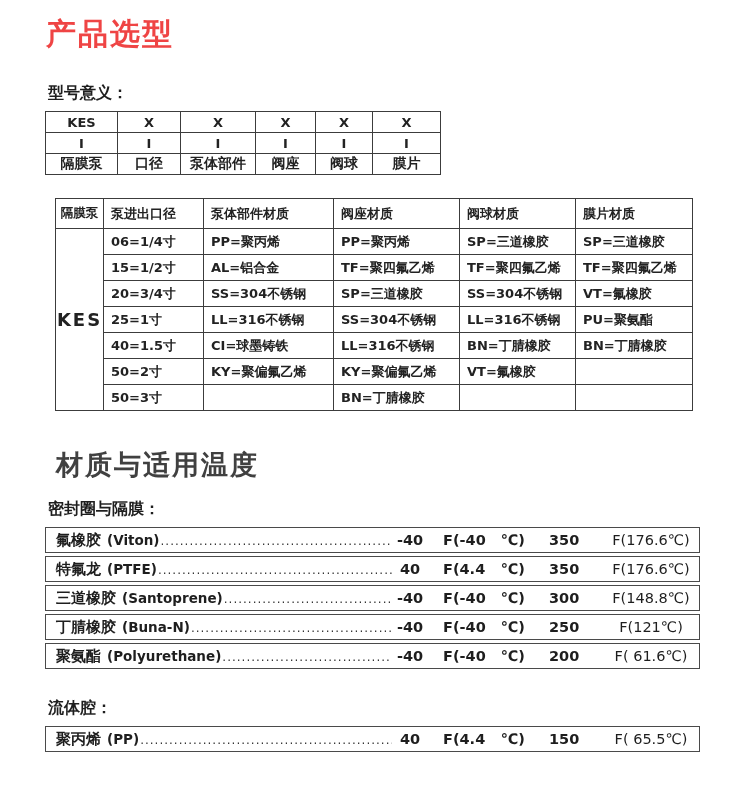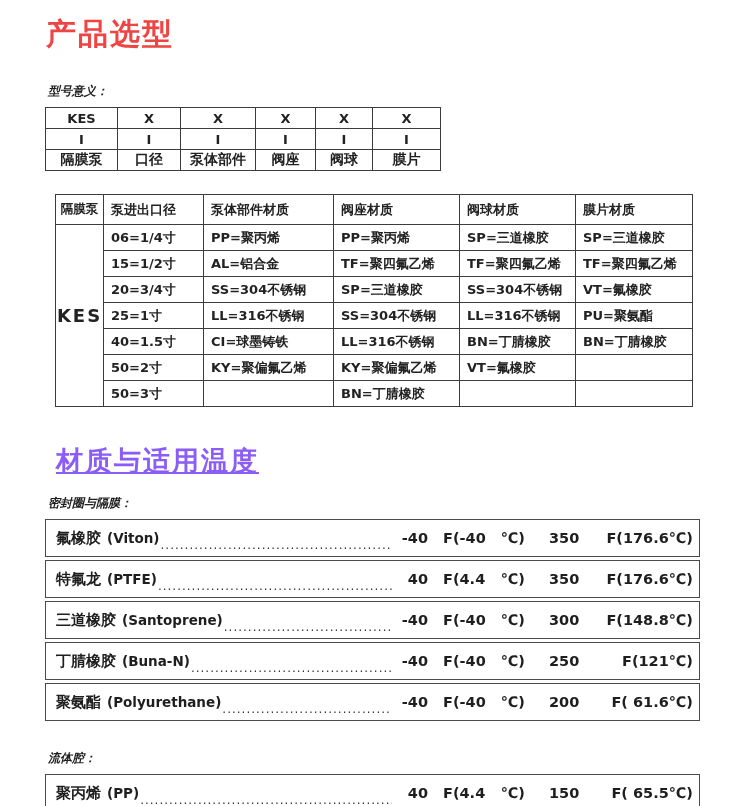--- a/index.html
+++ b/index.html
@@ -7,21 +7,21 @@
   body {
     width:750px; height:806px;
     font-family:"DejaVu Sans","Liberation Sans",sans-serif;
     color:#1e1e1e; overflow:hidden; position:relative;
   }
   .accent { color:#17736c; }
 
   h1.title { font-size:30px; font-weight:bold; margin:14px 0 0 46px; letter-spacing:2px; }
   h2.title { font-size:27px; font-weight:bold; margin:36px 0 0 56px; letter-spacing:2px; }
 
-  .small-label { font-size:12px; font-weight:bold; margin:28px 0 7px 48px;font-style:italic; }
+  .small-label { font-size:16px; font-weight:bold; margin:28px 0 7px 48px; }
 
   
   table.mini { border-collapse:collapse; table-layout:fixed; width:395px; margin-left:45px; }
   table.mini td { border:1px solid #3c3c3c; text-align:center; font-weight:bold;
                   font-size:13px; height:21px; color:#222; }
   table.mini tr.cjk td { font-size:14px; }
 
   .example { margin:11px 0 0 48px; width:655px; font-size:15px; font-weight:bold;
              line-height:20px; color:#1a1a1a; }
   .example .l2 { padding-left:28px; }
@@ -30,33 +30,33 @@
   table.spec { border-collapse:collapse; table-layout:fixed; width:637px; margin:23px 0 0 55px; }
   table.spec th, table.spec td { border:1px solid #3c3c3c; font-size:13px; font-weight:bold;
        color:#222; text-align:left; padding:2px 20px 2px 7px; overflow:hidden; white-space:nowrap; }
   table.spec th { height:30px; }
   table.spec td { height:26px; }
   table.spec th.c0 { padding:2px 1px; text-align:center; font-size:12.5px; }
   table.spec td.brand { text-align:center; font-size:18px; letter-spacing:2px; padding:0; }
 
   
   .trows { width:655px; margin-left:45px; }
-  .trow { display:flex; align-items:center; border:1px solid #4a4a4a; height:38px;
+  .trow { display:flex; align-items:center; border:1px solid #4a4a4a; height:26px;
           margin-bottom:3px; padding:0 6px 0 10px; background:#fff; }
   .trow .cn { font-size:15px; font-weight:bold; white-space:nowrap; }
   .trow .en { font-size:13.5px; font-weight:bold; margin-left:6px; white-space:nowrap; }
   .trow .dots { flex:1; overflow:hidden; white-space:nowrap; font-size:12px; color:#333;
                 align-self:flex-end; padding-bottom:4px; margin-left:1px; letter-spacing:1px; }
-  .trow .vf  { width:36px; text-align:right; font-size:14.5px; font-weight:bold; }
+  .trow .vf  { width:36px; text-align:center; font-size:14.5px; font-weight:bold; }
   .trow .vc  { width:82px; margin-left:15px; display:flex; justify-content:space-between;
                font-size:14.5px; font-weight:bold; }
   .trow .vc i, .trow .vc2 i { font-style:normal; }
   .trow .vf2 { width:32px; margin-left:24px; text-align:left; font-size:14.5px; font-weight:bold; }
-  .trow .vc2 { width:84px; margin-left:28px; display:flex; justify-content:flex-end;
-               font-size:14.5px; font-weight:bold; }
+  .trow .vc2 { width:84px; margin-left:28px; display:flex; justify-content:center;
+               font-size:14.5px; font-weight:normal; }
 </style>
 </head>
 <body>
 
 <h1 class="title accent" style="color: #ef4444;">产品选型</h1>
 
 <div class="small-label">型号意义：</div>
 
 <table class="mini">
   <colgroup>
@@ -162,21 +162,21 @@
   <tr>
     <td>50=3寸</td>
     <td></td>
     <td>BN=丁腈橡胶</td>
     <td></td>
     <td></td>
   </tr>
 </tbody>
   </table>
 
-<h2 class="title accent" style="color: #8b5cf6; text-decoration: underline;">材质与适用温度</h2>
+<h2 class="title accent" style="color: #404040;">材质与适用温度</h2>
 
 <div class="small-label" style="margin-top:16px;">密封圈与隔膜：</div>
 
 <div class="trows">
   <div class="trow">
     <span class="cn">氟橡胶</span>
     <span class="en">(Viton)</span>
     <span class="dots">........................................................................................................................................................................................................</span>
     <span class="vf">-40</span>
     <span class="vc">

